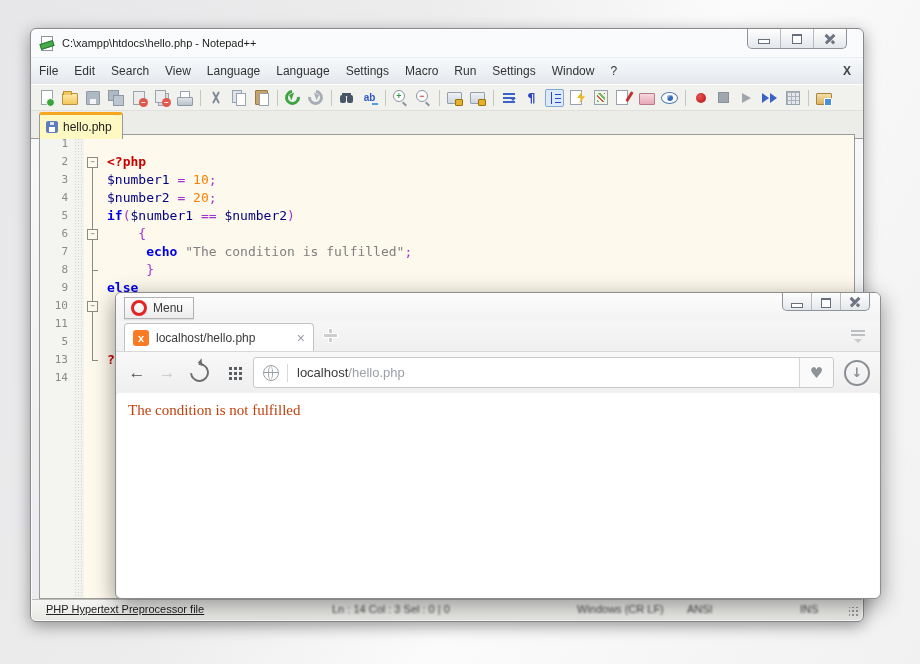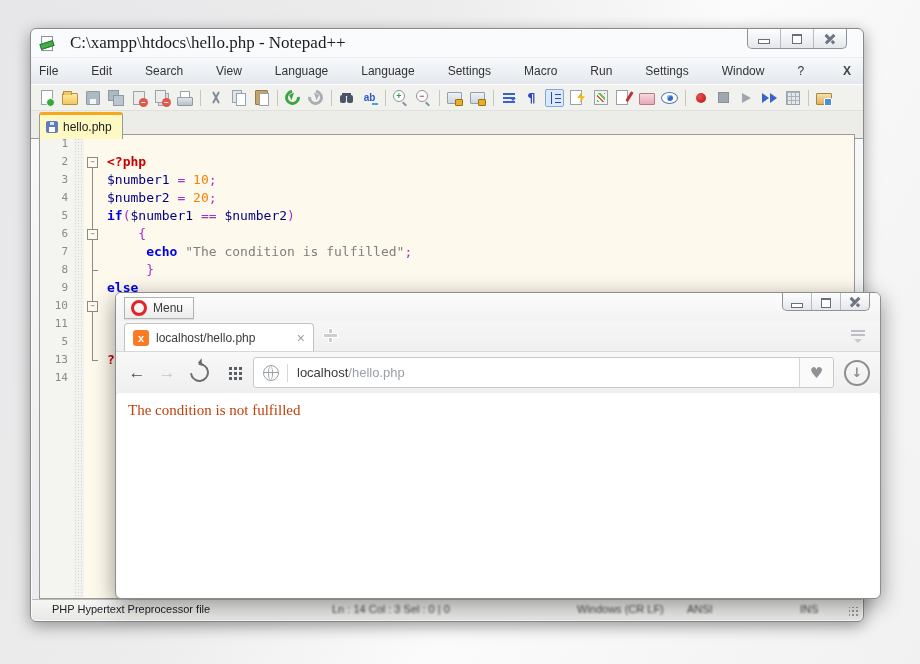--- a/index.html
+++ b/index.html
@@ -7,21 +7,21 @@
     width:920px;height:664px;position:relative;overflow:hidden;
     font-family:"Liberation Sans",sans-serif;
     background:linear-gradient(115deg,#e7e7e9 0%,#ececed 35%,#fbfbfb 60%,#f1f1f2 100%);
   }
   .win{position:absolute;border:1px solid #87898c;border-radius:6px;
        background:linear-gradient(#fafbfc,#e9ebee);
        box-shadow:0 4px 16px rgba(0,0,0,.38), inset 0 0 0 1px rgba(255,255,255,.75);}
   
   #npp{left:30px;top:28px;width:832px;height:592px;z-index:1;}
   .titlebar{height:28px;display:flex;align-items:center;position:relative;}
-  .titlebar .ttl{font-size:17px;color:#1c1c1c;text-shadow:0 1px 0 rgba(255,255,255,.8);margin-left:15px;font-family:Liberation Serif, serif;}
+  .titlebar .ttl{font-size:11px;color:#1c1c1c;text-shadow:0 1px 0 rgba(255,255,255,.8);margin-left:7px;}
   .appicon{width:16px;height:16px;margin-left:8px;position:relative;}
   .appicon::before{content:"";position:absolute;left:2px;top:1px;width:10px;height:13px;background:#fff;border:1px solid #8a949e;}
   .appicon::after{content:"";position:absolute;left:1px;top:7px;width:12px;height:4px;background:#47ad4c;transform:rotate(-18deg);border:1px solid #2c7a30;}
   .winbtns{position:absolute;top:0;display:flex;border:1px solid #8e9299;border-top:none;
            border-radius:0 0 5px 5px;overflow:hidden;background:linear-gradient(#fefefe,#e4e7eb);}
   #npp .winbtns{right:16px;}
   .wb{width:32px;height:19px;position:relative;border-left:1px solid #b7babf;}
   .wb:first-child{border-left:none;}
   .wb::before{content:"";position:absolute;}
   .wb-min::before{left:50%;top:10px;transform:translateX(-50%);width:10px;height:3px;border:1px solid #676e7c;background:#fdfdfd;}
@@ -129,21 +129,21 @@
   .tk-var{color:#000080;margin-top:16px;}
   .tk-op{color:#a231d1;}
   .tk-num{color:#fa8000;}
   .tk-kw{color:#0000e6;font-weight:bold;}
   .tk-str{color:#808080;}
   .tk-pl{color:#111;}
   
   .statusbar{position:absolute;left:1px;right:1px;bottom:1px;height:20px;background:linear-gradient(#f5f5f3,#e8e8e5);
       border-top:1px solid #bcbcb8;font-size:11px;color:#222;border-radius:0 0 5px 5px;}
   .sb-cell{position:absolute;top:3px;white-space:nowrap;}
-  .sb-doc{left:20px;}
+  .sb-doc{left:14px;text-decoration:underline;}
   .sb-blur{filter:blur(1.1px);opacity:.8;}
   .sb-cur{left:300px;}
   .sb-eol{left:545px;}
   .sb-enc{left:655px;}
   .sb-ins{left:768px;}
   .sb-grip{position:absolute;right:3px;bottom:3px;width:10px;height:10px;
       background-image:radial-gradient(#9a9a96 35%,transparent 36%);background-size:4px 4px;background-position:bottom right;}
   
   #opera{left:115px;top:292px;width:764px;height:305px;z-index:3;background:#fbfbfb;border-color:#8e8e8e;
       box-shadow:0 6px 22px rgba(0,0,0,.42);}
@@ -202,21 +202,21 @@
   <div class="titlebar">
     <span class="appicon"></span>
     <span class="ttl">C:\xampp\htdocs\hello.php - Notepad++</span>
     <span class="winbtns">
       <span class="wb wb-min"></span>
       <span class="wb wb-max"></span>
       <span class="wb wb-close"></span>
     </span>
   </div>
   <div class="menubar">
-    <span style="display:flex;gap:17px;">
+    <span style="display:flex;">
         <span class="menu-item">File</span>
         <span class="menu-item">Edit</span>
         <span class="menu-item">Search</span>
         <span class="menu-item">View</span>
         <span class="menu-item">Language</span>
         <span class="menu-item">Language</span>
         <span class="menu-item">Settings</span>
         <span class="menu-item">Macro</span>
         <span class="menu-item">Run</span>
         <span class="menu-item">Settings</span>

